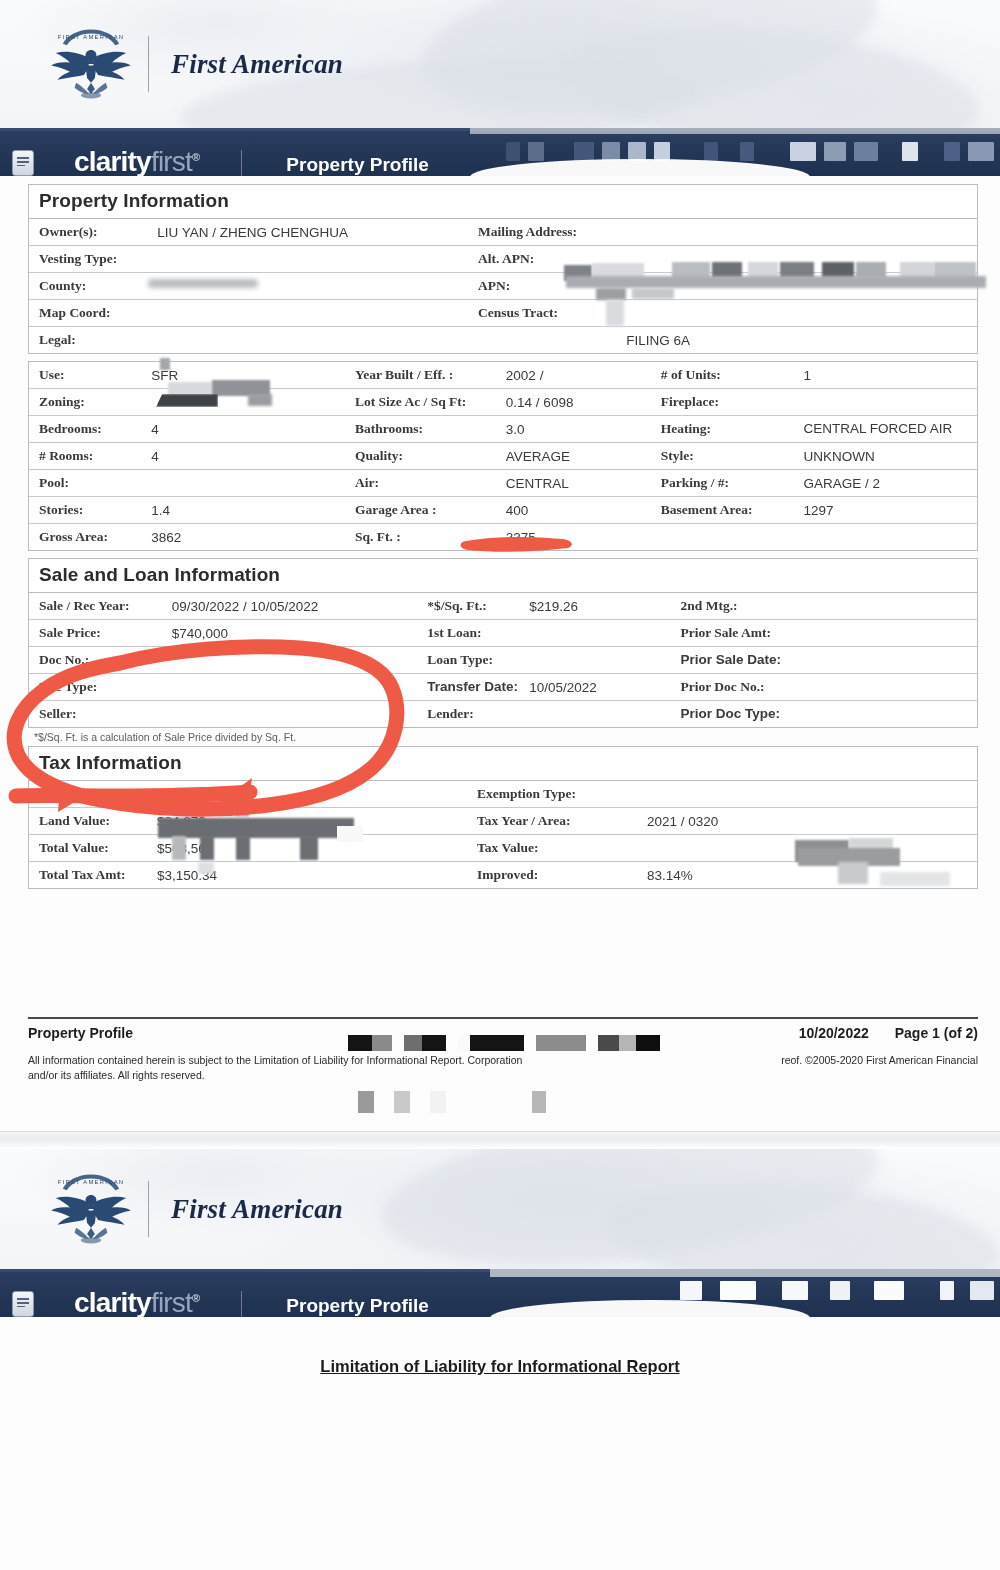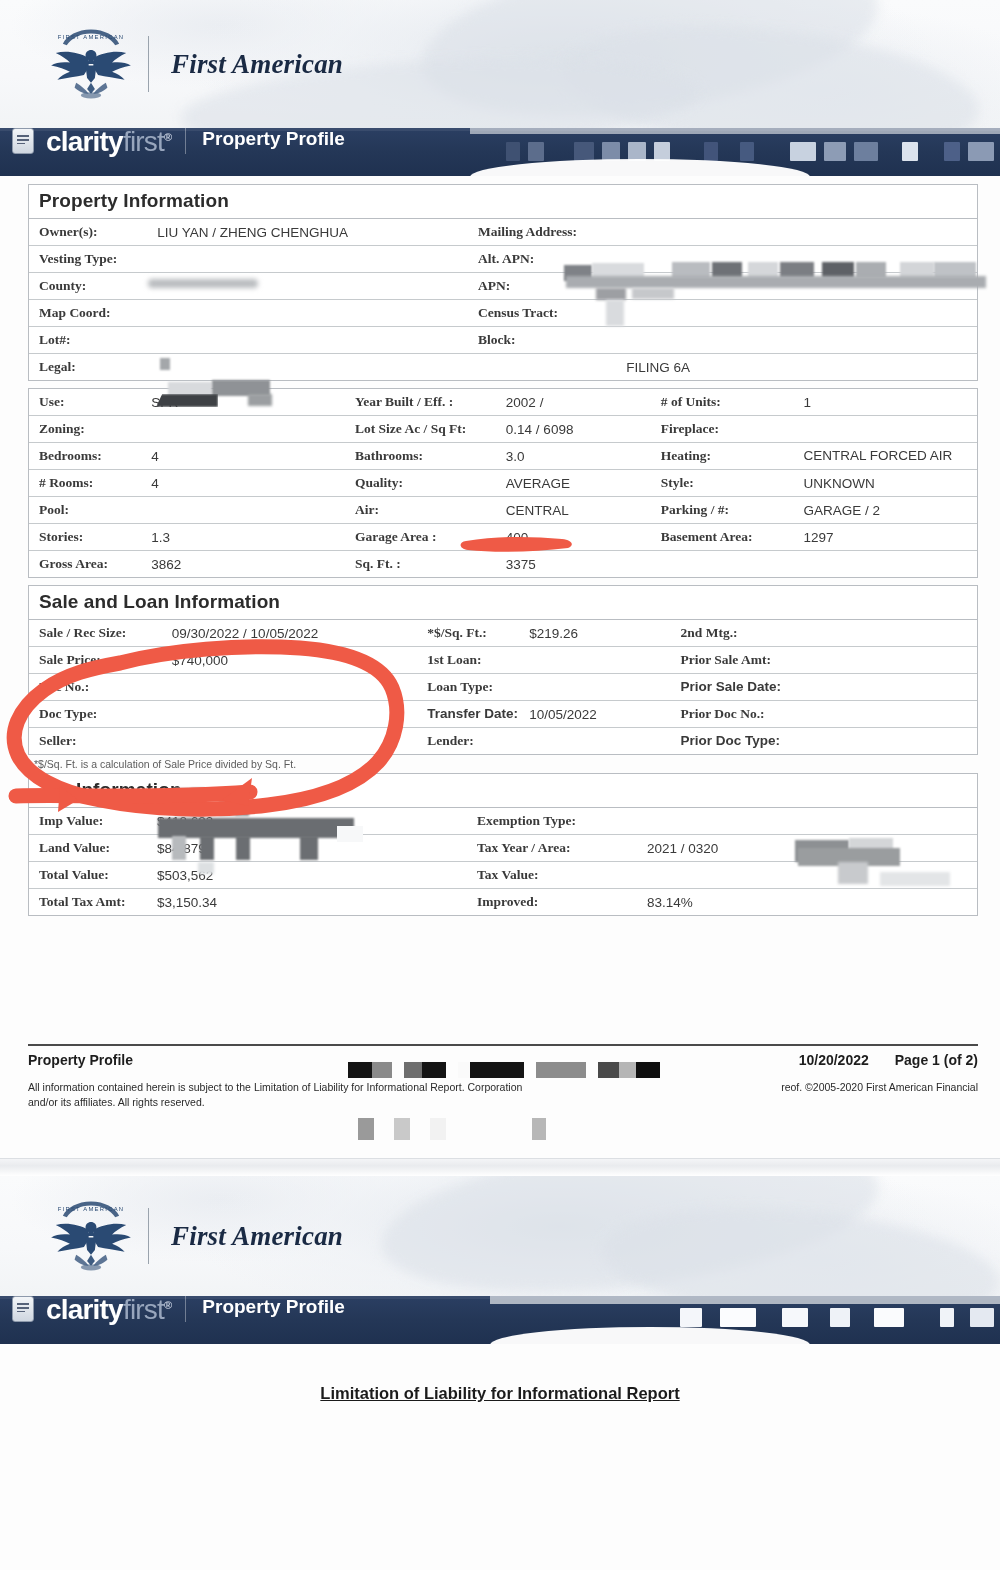--- a/index.html
+++ b/index.html
@@ -55,22 +55,23 @@
     color: #1a2a44;
     letter-spacing: 0.2px;
     white-space: nowrap;
   }
 
   
   .appbar {
     position: relative;
     width: 100%; height: 48px;
     background: linear-gradient(180deg,#2b3f63 0%, #243757 50%, #1f3150 100%);
-    display: flex; align-items: flex-start;
+    display: flex; align-items: flex-end;
     overflow: hidden;
+    gap: 28px;
   }
   .appbar::before {
     content:"";
     position:absolute; left:0; right:0; top:0; height:3px;
     background: rgba(255,255,255,0.07);
   }
   .app-doc-icon {
     width: 22px; height: 26px;
     margin-left: 12px; margin-right: 12px;
     border-radius: 3px;
@@ -313,26 +314,20 @@
             <td class="lbl">APN:</td>
             <td class="val"></td>
           </tr>
           <tr>
             <td class="lbl">Map Coord:</td>
             <td class="val"></td>
             <td class="lbl">Census Tract:</td>
             <td class="val"></td>
           </tr>
           <tr>
-            <td class="lbl">Lot#:</td>
-            <td class="val"></td>
-            <td class="lbl">Block:</td>
-            <td class="val"></td>
-          </tr>
-          <tr>
             <td class="lbl">Legal:</td>
             <td class="val"></td>
             <td class="lbl"></td>
             <td class="val">FILING 6A</td>
           </tr>
         </tbody>
       </table>
     </div>
 
     <div class="section">
@@ -381,21 +376,21 @@
           <tr>
             <td class="lbl">Pool:</td>
             <td class="val"></td>
             <td class="lbl">Air:</td>
             <td class="val">CENTRAL</td>
             <td class="lbl">Parking / #:</td>
             <td class="val">GARAGE / 2</td>
           </tr>
           <tr>
             <td class="lbl">Stories:</td>
-            <td class="val">1.3</td>
+            <td class="val">1.4</td>
             <td class="lbl">Garage Area :</td>
             <td class="val">400</td>
             <td class="lbl">Basement Area:</td>
             <td class="val">1297</td>
           </tr>
           <tr>
             <td class="lbl">Gross Area:</td>
             <td class="val">3862</td>
             <td class="lbl">Sq. Ft. :</td>
             <td class="val">3375</td>
@@ -412,21 +407,21 @@
         <colgroup>
             <col class="c1">
             <col class="c2">
             <col class="c3">
             <col class="c4">
             <col class="c5">
             <col class="c6">
           </colgroup>
         <tbody>
           <tr>
-            <td class="lbl">Sale / Rec Size:</td>
+            <td class="lbl">Sale / Rec Year:</td>
             <td class="val">09/30/2022 / 10/05/2022</td>
             <td class="lbl">*$/Sq. Ft.:</td>
             <td class="val">$219.26</td>
             <td class="lbl">2nd Mtg.:</td>
             <td class="val"></td>
           </tr>
           <tr>
             <td class="lbl">Sale Price:</td>
             <td class="val">$740,000</td>
             <td class="lbl">1st Loan:</td>

